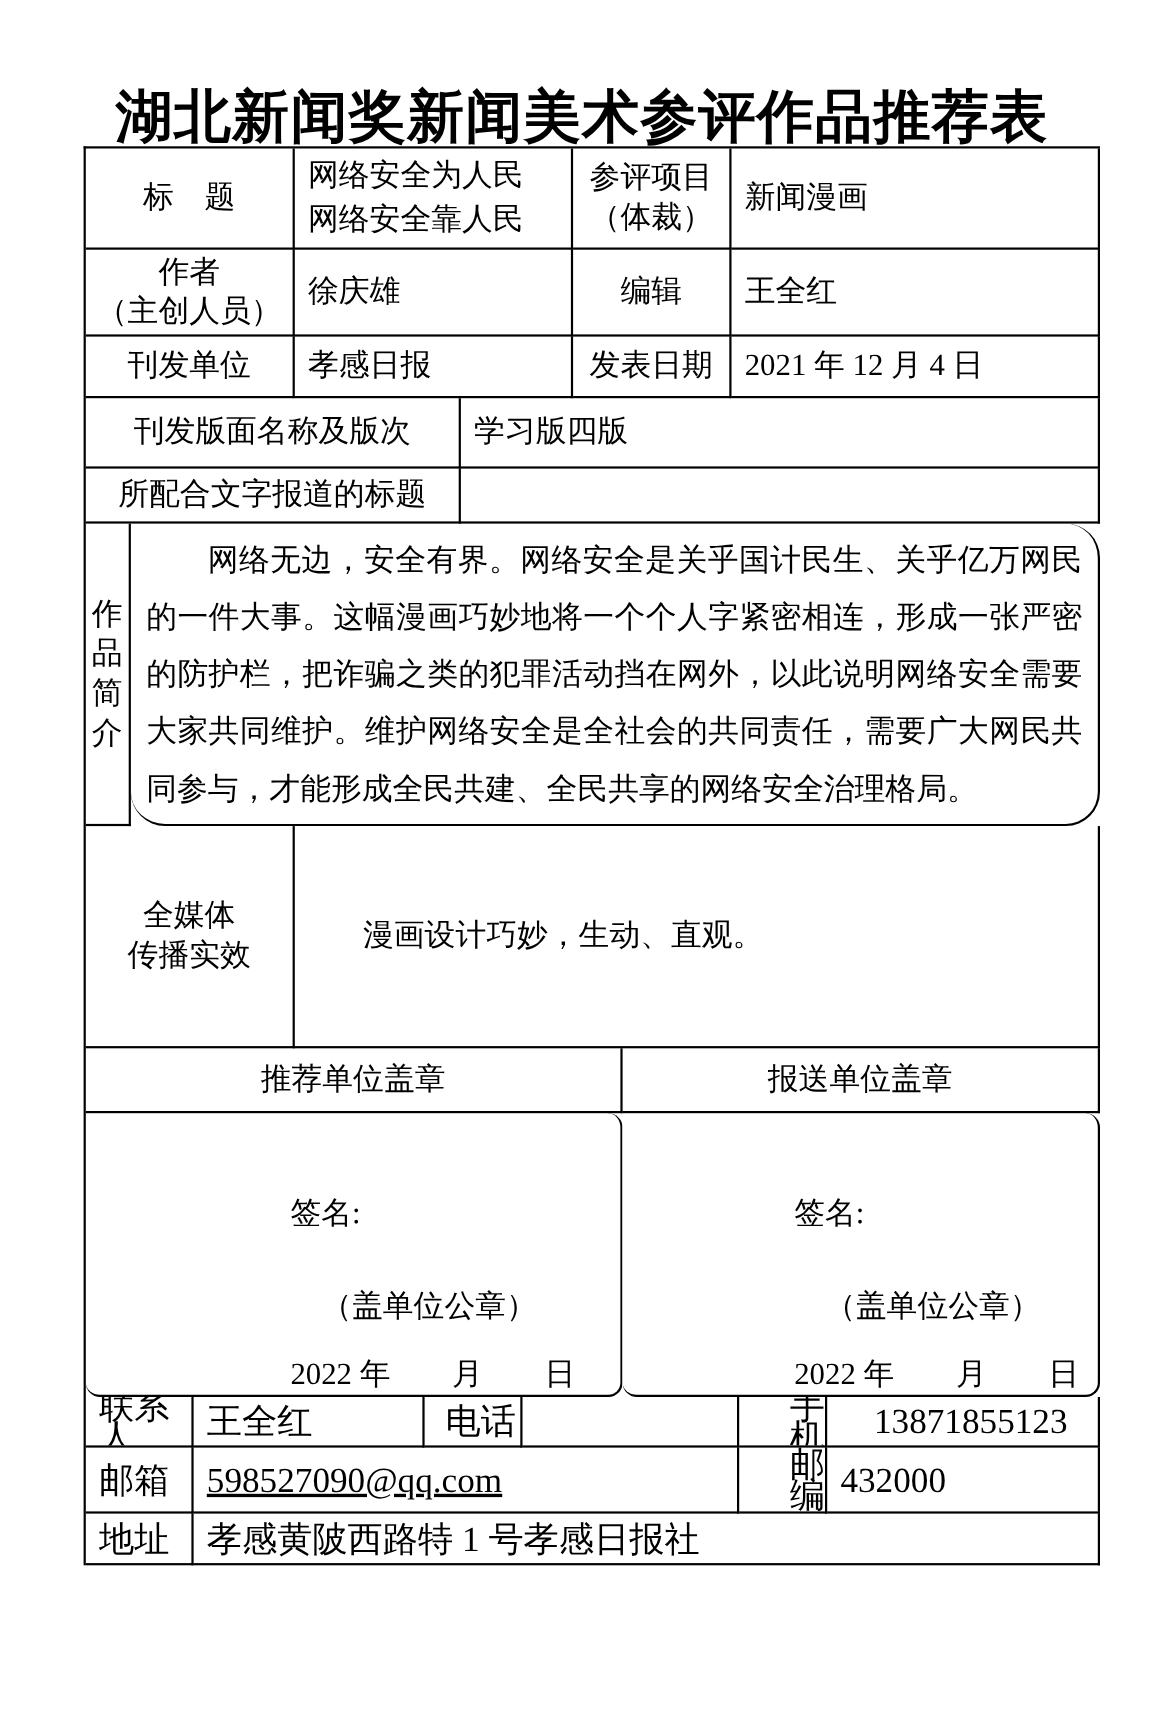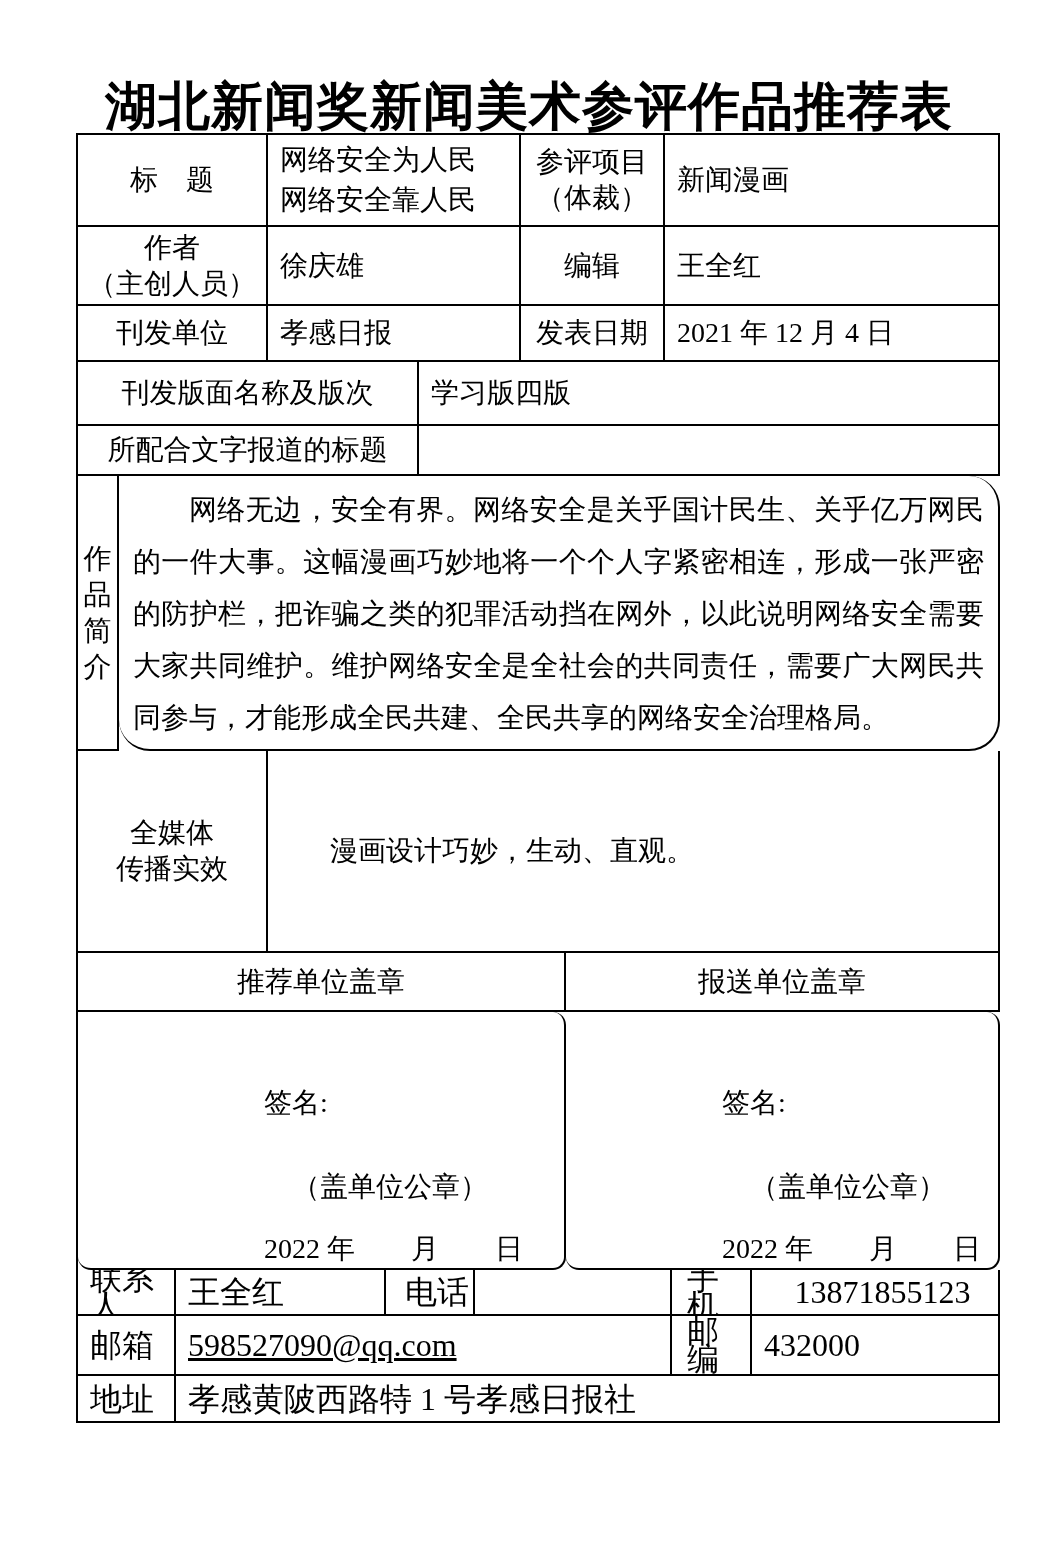--- a/index.html
+++ b/index.html
@@ -64,21 +64,21 @@
     display: flex; flex-direction: column;
     align-items: center; justify-content: center;
     text-align: center; line-height: 36px;
   }
   .val {
     display: flex; flex-direction: column;
     justify-content: center; padding-left: 12px;
     line-height: 40px;
   }
   .small { font-size: 32px; line-height: 28px; }
-  .center { align-items: center; padding-left: 15px; text-align: left; }
+  .center { align-items: center; padding-left: 15px; text-align: right; }
   .intro-cell {
     padding: 8px 14px 0 14px;
     text-align: justify;
     text-indent: 56px;
     line-height: 52px;
     display: block;
     border-radius: 31px;
   }
   .effect-cell {
     display: flex; align-items: center;

